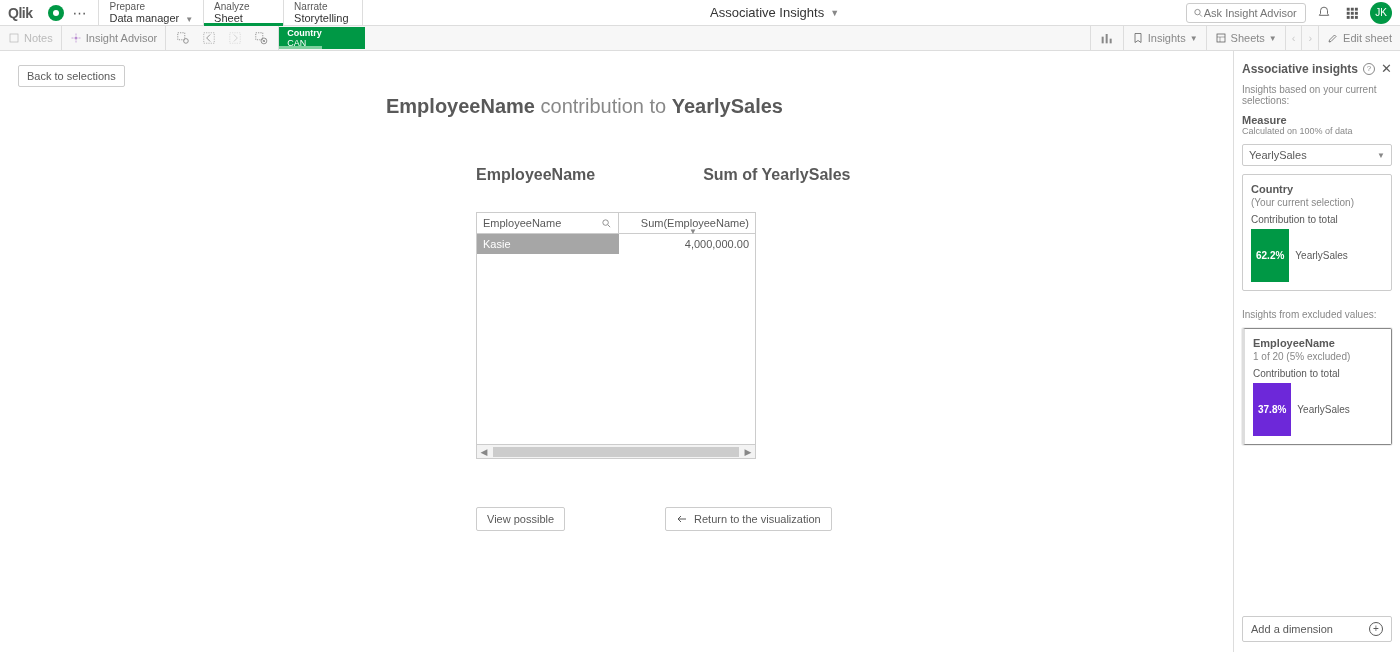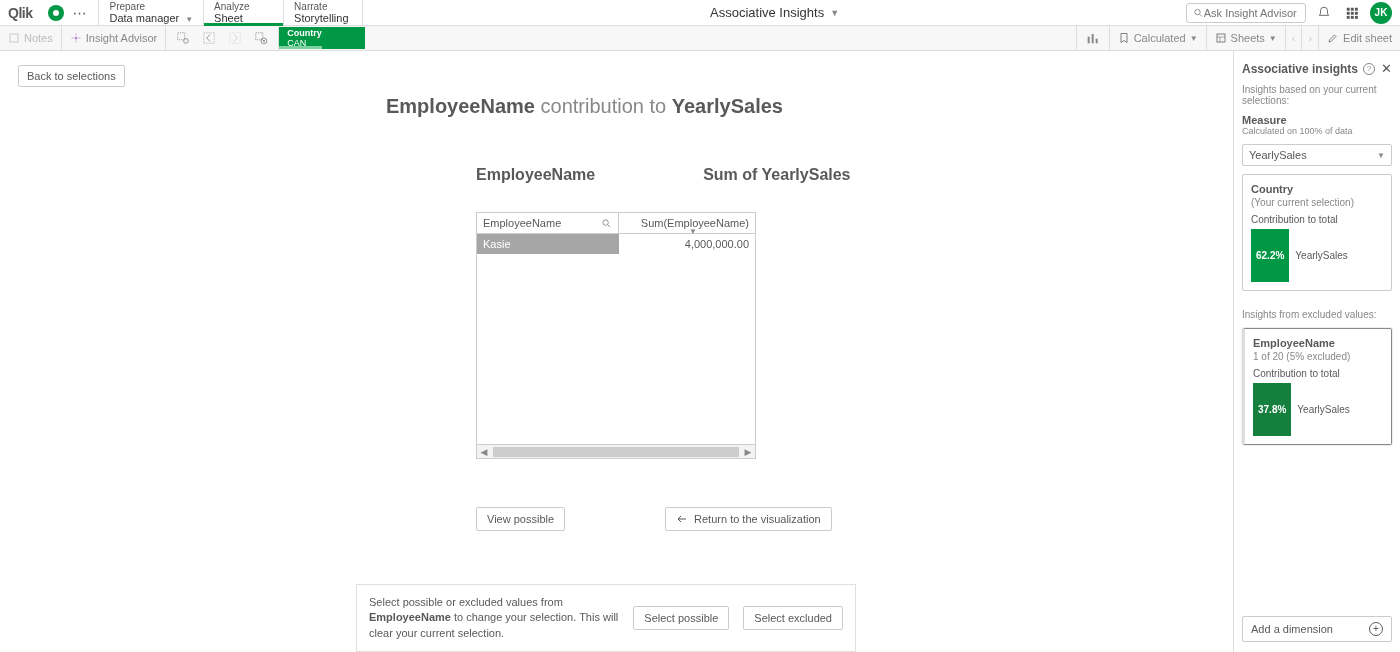--- a/index.html
+++ b/index.html
@@ -16,21 +16,21 @@
 .nav-tab { display: flex; flex-direction: column; justify-content: center; padding: 0 10px; border-left: 1px solid #ddd; cursor: pointer; font-size: 10px; color: #595959; min-width: 80px; position: relative; }
 .nav-tab:last-of-type { border-right: 1px solid #ddd; }
 .nav-tab .sub { font-size: 11px; color: #333; }
 .nav-tab.active::after { content: ''; position: absolute; bottom: -1px; left: 0; right: 0; height: 3px; background: #009845; }
 .dd-caret { font-size: 8px; margin-left: 6px; color: #888; }
 .app-title-wrap { flex: 1; display: flex; justify-content: center; align-items: center; gap: 6px; font-size: 13px; color: #333; cursor: pointer; }
 .right-tools { display: flex; align-items: center; gap: 8px; }
 .search-box { display: flex; align-items: center; border: 1px solid #ccc; border-radius: 3px; height: 20px; padding: 0 6px; width: 120px; background: #fff; }
 .search-box input { border: none; outline: none; font-size: 11px; color: #888; width: 100%; background: transparent; }
 .icon-btn { width: 20px; height: 20px; display: flex; align-items: center; justify-content: center; cursor: pointer; color: #595959; }
-.avatar { width: 22px; height: 22px; border-radius: 50%; background: #009845; color: #fff; font-size: 10px; font-weight: 700; display: flex; align-items: center; justify-content: center; }
+.avatar { width: 22px; height: 22px; border-radius: 50%; background: #009845; color: #fff; font-size: 10px; font-weight: 400; display: flex; align-items: center; justify-content: center; }
 
 
 .toolbar { display: flex; align-items: center; height: 25px; border-bottom: 1px solid #ddd; background: #f7f7f7; }
 .tb-btn { display: flex; align-items: center; gap: 4px; padding: 0 8px; height: 100%; border-right: 1px solid #ddd; font-size: 11px; color: #888; cursor: pointer; }
 .tb-btn.disabled { color: #bbb; }
 .tb-icon { width: 12px; height: 12px; display: inline-block; }
 .sel-icons { display: flex; align-items: center; gap: 12px; padding: 0 10px; border-right: 1px solid #ddd; height: 100%; }
 .sel-icon { width: 14px; height: 14px; cursor: pointer; }
 .sel-chip { display: flex; flex-direction: column; justify-content: center; background: #009845; color: #fff; height: 22px; padding: 2px 8px; margin: 1px 0; font-size: 9px; min-width: 86px; position: relative; cursor: pointer; }
 .sel-chip .chip-bar { position: absolute; bottom: 0; left: 0; height: 3px; background: #7ed09e; width: 50%; }
@@ -81,21 +81,21 @@
 .meas-sub { font-size: 9px; color: #888; }
 .select { border: 1px solid #ccc; border-radius: 2px; padding: 4px 6px; display: flex; justify-content: space-between; align-items: center; cursor: pointer; background: #fff; }
 
 .card { border: 1px solid #ccc; border-radius: 2px; padding: 8px; background: #fff; }
 .card.active { border: 1px solid #888; box-shadow: 0 0 0 1px #eee; border-left: 3px solid #ddd; }
 .card-title { font-weight: 600; margin-bottom: 2px; }
 .card-sub { font-size: 10px; color: #888; margin-bottom: 6px; }
 .contrib-label { font-size: 10px; margin-bottom: 4px; }
 .badge { display: inline-block; color: #fff; font-size: 10px; padding: 21px 5px; border-radius: 0; font-weight: 600; }
 .badge.green { background: #009845; }
-.badge.purple { background: #15803d; }
+.badge.purple { background: #6d28d9; }
 .badge-row { display: flex; align-items: center; gap: 6px; }
 .badge-label { font-size: 10px; }
 
 .section-label { font-size: 10px; color: #888; margin-top: 10px; }
 .panel-spacer { flex: 1; }
 .add-dim { border: 1px solid #ccc; border-radius: 2px; padding: 5px 8px; display: flex; justify-content: space-between; align-items: center; cursor: pointer; background: #fff; }
 .plus-circle { width: 14px; height: 14px; border: 1.5px solid #595959; border-radius: 50%; display: flex; align-items: center; justify-content: center; font-size: 10px; line-height: 1; }
 
 svg { display: block; }
 </style>
@@ -205,21 +205,21 @@
       <svg class="assoc-ico" viewBox="0 0 24 24">
           <rect x="4" y="10" width="3" height="10" fill="#888"></rect>
           <rect x="10" y="6" width="3" height="14" fill="#888"></rect>
           <rect x="16" y="13" width="3" height="7" fill="#888"></rect>
         </svg>
     </div>
     <div class="tb-btn">
       <svg class="tb-icon" viewBox="0 0 24 24">
           <path d="M6 3h12v18l-6-4-6 4z" fill="none" stroke="#595959" stroke-width="1.5"></path>
         </svg>
-      <span>Calculated</span>
+      <span>Insights</span>
       <span style="font-size:8px">▼</span>
     </div>
     <div class="tb-btn">
       <svg class="tb-icon" viewBox="0 0 24 24">
           <rect x="4" y="4" width="16" height="16" fill="none" stroke="#595959" stroke-width="1.5"></rect>
           <line x1="4" y1="10" x2="20" y2="10" stroke="#595959"></line>
           <line x1="10" y1="10" x2="10" y2="20" stroke="#595959"></line>
         </svg>
       <span>Sheets</span>
       <span style="font-size:8px">▼</span>
@@ -280,27 +280,20 @@
     <div class="mid-actions">
       <button class="btn">View possible</button>
       <button class="btn">
         <svg width="12" height="12" viewBox="0 0 24 24">
             <path d="M10 6l-6 6 6 6M4 12h16" fill="none" stroke="#595959" stroke-width="2"></path>
           </svg>
         <span>Return to the visualization</span>
       </button>
     </div>
 
-    <div class="hint-bar">
-      <div class="hint-text">
-        <span>Select possible or excluded values from </span><span class="b">EmployeeName</span><span> to change your selection. This will clear your current selection.</span>
-      </div>
-      <button class="btn">Select possible</button>
-      <button class="btn">Select excluded</button>
-    </div>
   </div>
 
   <div class="panel">
     <div class="panel-head">
       <span class="panel-title">Associative insights</span>
       <span style="display:flex;gap:6px;align-items:center">
         <span style="width:12px;height:12px;border:1px solid #888;border-radius:50%;font-size:8px;display:flex;align-items:center;justify-content:center;color:#888">?</span>
         <span style="font-size:13px;color:#595959;cursor:pointer">✕</span>
       </span>
     </div>

